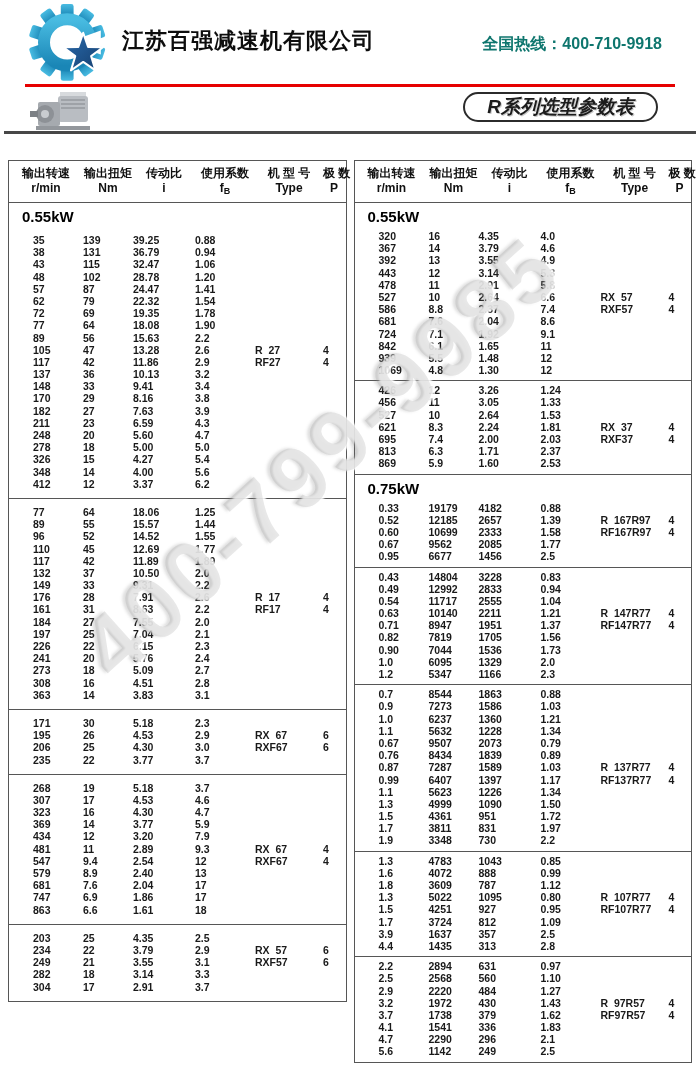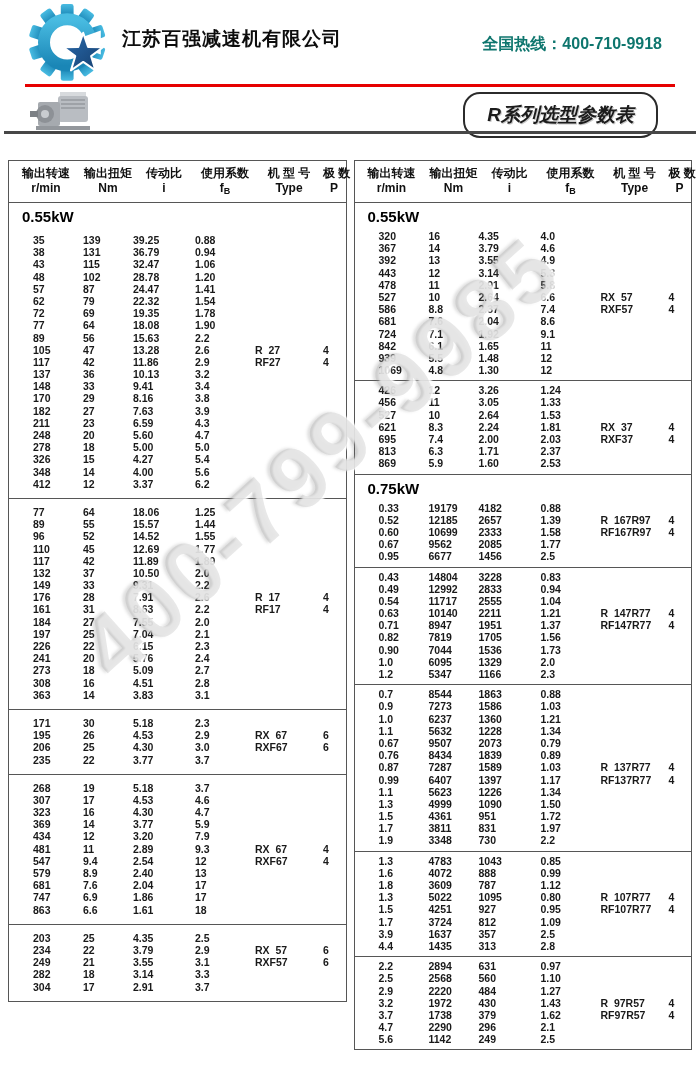--- a/index.html
+++ b/index.html
@@ -1,28 +1,28 @@
 <!DOCTYPE html>
 <html><head>
 <meta charset="utf-8">
 <style>
   html,body{margin:0;padding:0;background:#fff;}
   .page{position:relative;width:700px;height:1068px;background:#fff;overflow:hidden;
         font-family:"Liberation Sans","DejaVu Sans",sans-serif;color:#161616;}
 
   
   .logo{position:absolute;left:26px;top:4px;}
-  .company{position:absolute;left:122px;top:26px;font-size:19px;font-weight:700;
+  .company{position:absolute;left:122px;top:26px;font-size:22px;font-weight:700;
            color:#0d0d0d;letter-spacing:1px;white-space:nowrap;}
   .hotline{position:absolute;right:38px;top:34px;font-size:16px;font-weight:700;
            color:#0f766e;white-space:nowrap;}
   .redline{position:absolute;top:84px;left:25px;right:25px;height:3px;background:#e60000;}
   .product{position:absolute;left:30px;top:88px;}
   .badge{position:absolute;right:42px;top:92px;border:2px solid #2b2b2b;border-radius:17px;
-         padding:8px 22px;font-size:19px;font-weight:700;font-style:italic;color:#1c1c1c;
+         padding:0 22px;font-size:19px;font-weight:700;font-style:italic;color:#1c1c1c;
          text-shadow:1px 1px 0 #c9c9c9;white-space:nowrap;background:#fff;}
   .darkline{position:absolute;top:131px;left:4px;right:4px;height:3px;background:#474747;}
 
   
   .watermark{position:absolute;left:95px;top:610px;transform:rotate(-42deg);
              transform-origin:0 50%;font-size:88px;font-weight:700;letter-spacing:5px;
              color:rgba(150,150,150,0.22);white-space:nowrap;pointer-events:none;z-index:5;
              text-shadow:2px 2px 2px rgba(255,255,255,0.9),-2px -2px 3px rgba(110,110,110,0.22);}
 
   
@@ -1099,20 +1099,28 @@
             </div>
             <div class="trow">
               <div class="tcell c0">3.7</div>
               <div class="tcell c1">1738</div>
               <div class="tcell c2">379</div>
               <div class="tcell c3">1.62</div>
               <div class="tcell c4">RF97R57</div>
               <div class="tcell c5">4</div>
             </div>
             <div class="trow">
+              <div class="tcell c0">4.1</div>
+              <div class="tcell c1">1541</div>
+              <div class="tcell c2">336</div>
+              <div class="tcell c3">1.83</div>
+              <div class="tcell c4"></div>
+              <div class="tcell c5"></div>
+            </div>
+            <div class="trow">
               <div class="tcell c0">4.7</div>
               <div class="tcell c1">2290</div>
               <div class="tcell c2">296</div>
               <div class="tcell c3">2.1</div>
               <div class="tcell c4"></div>
               <div class="tcell c5"></div>
             </div>
             <div class="trow">
               <div class="tcell c0">5.6</div>
               <div class="tcell c1">1142</div>

